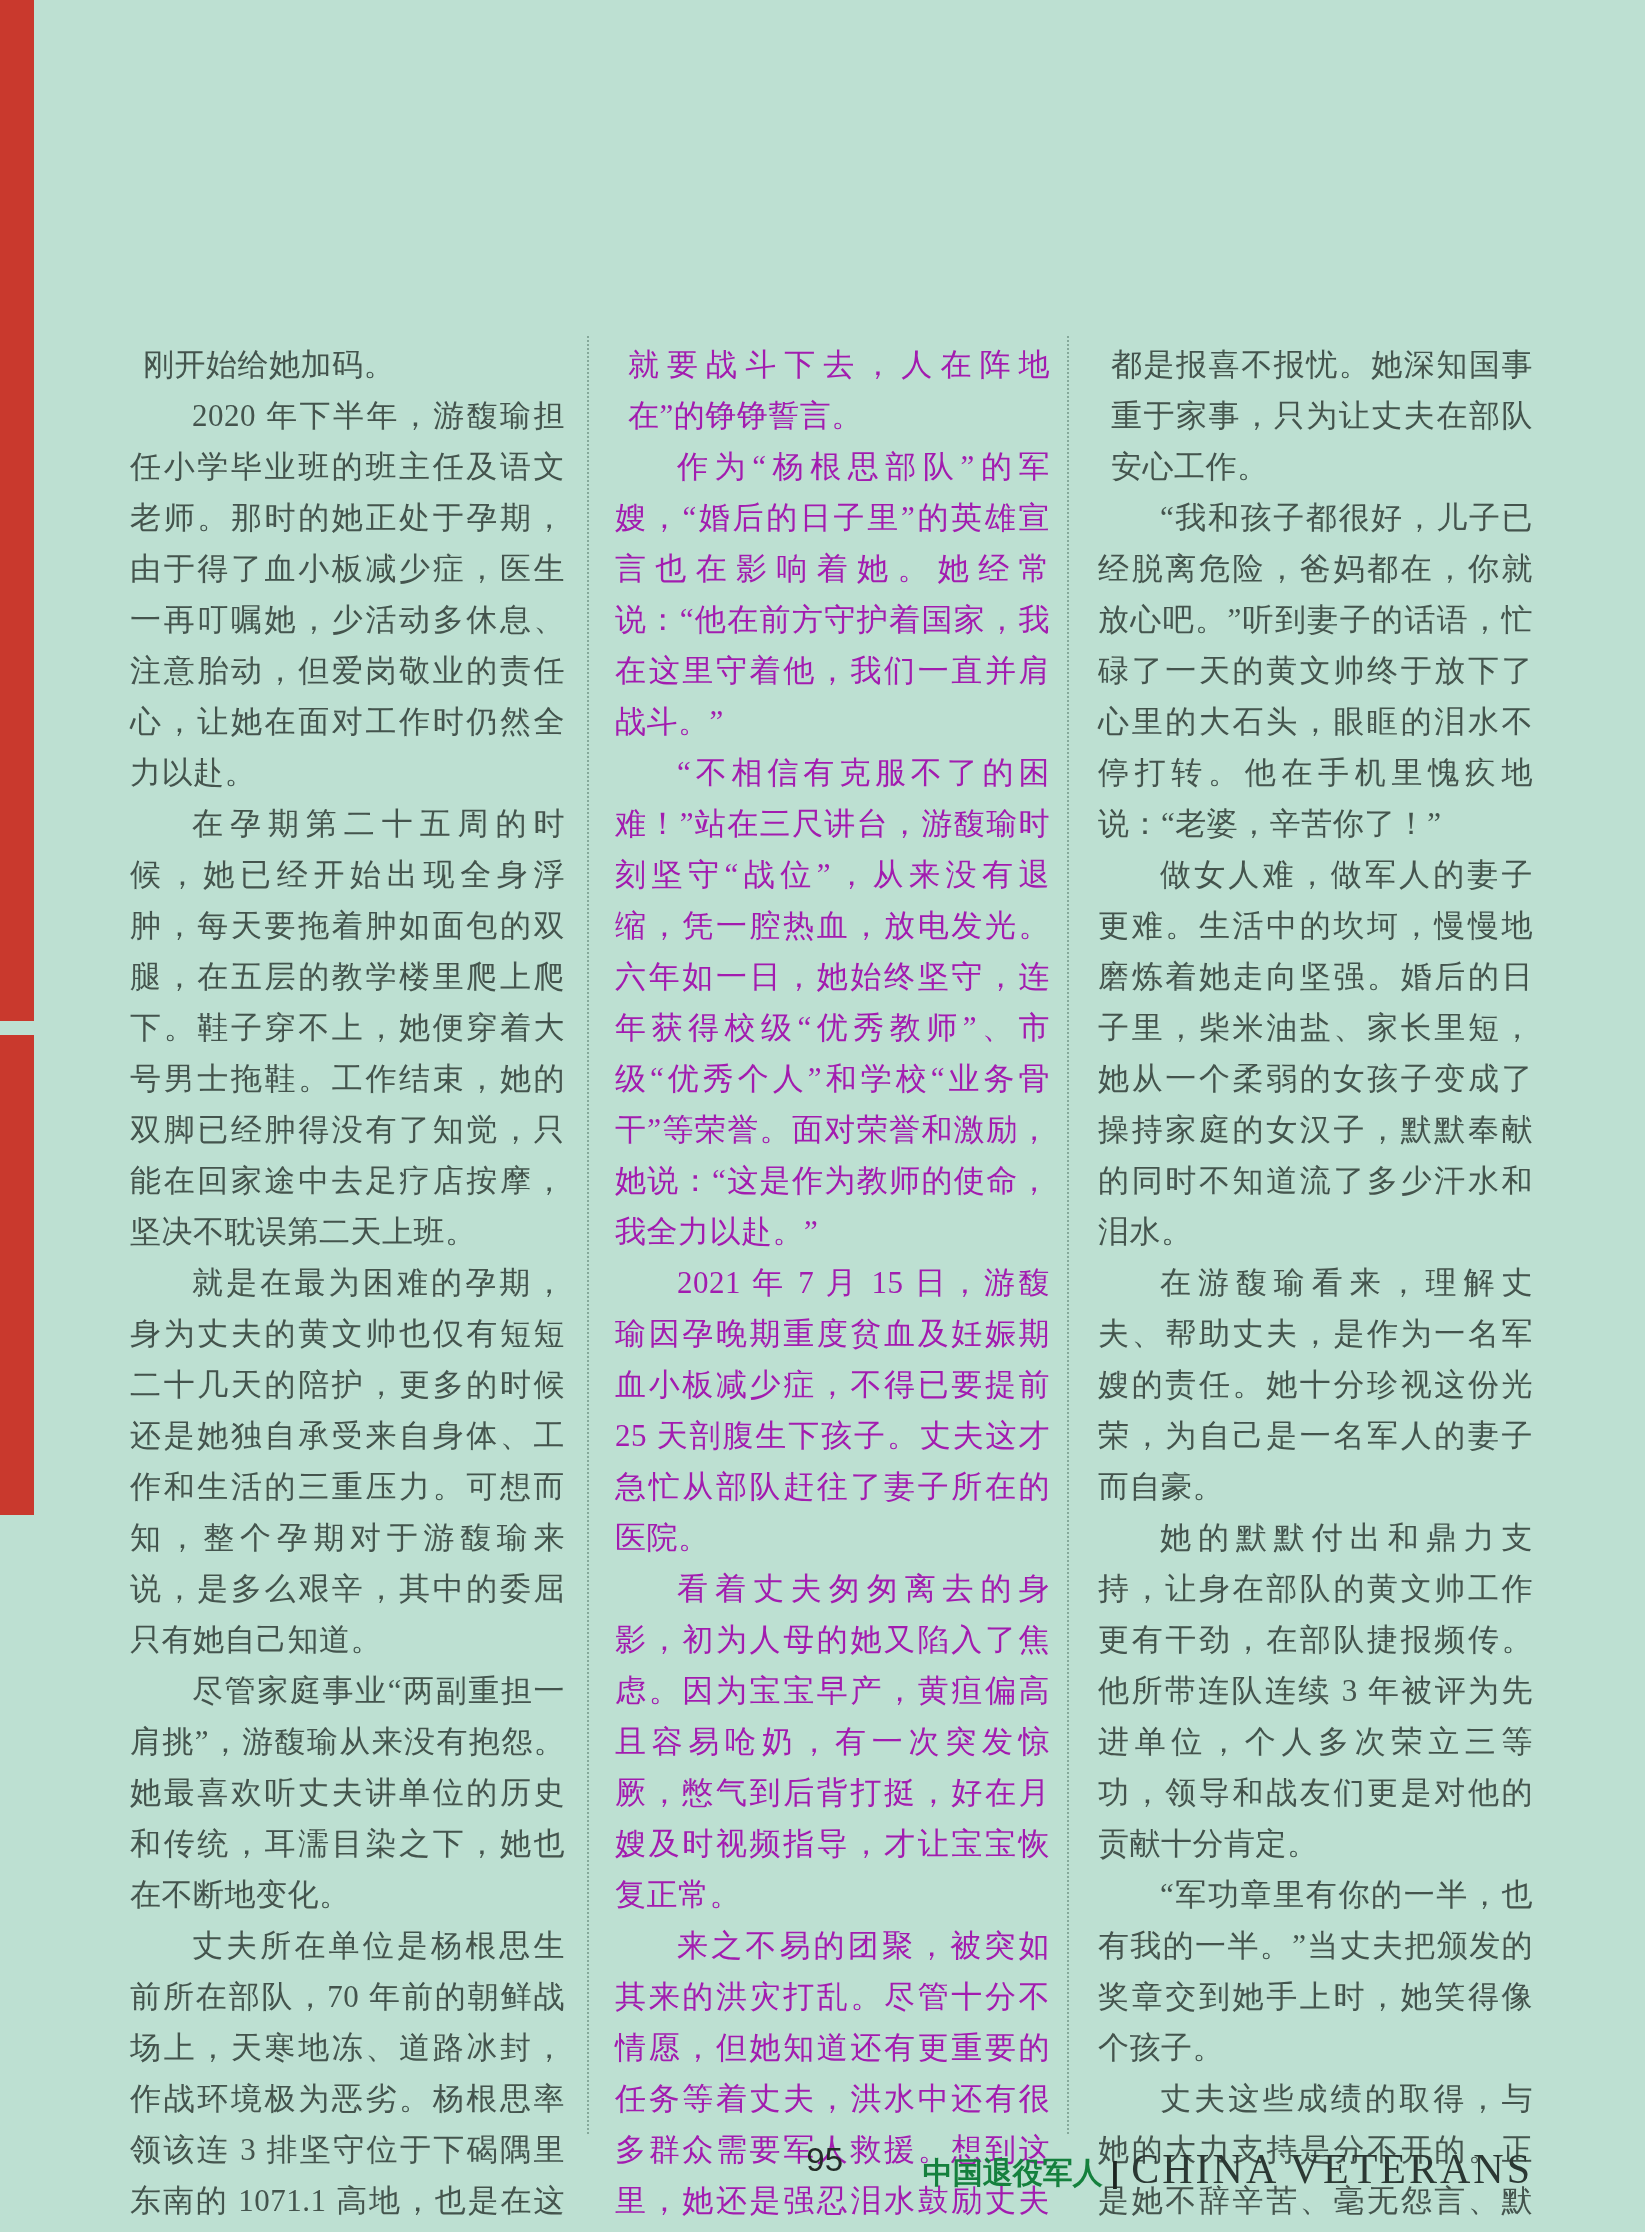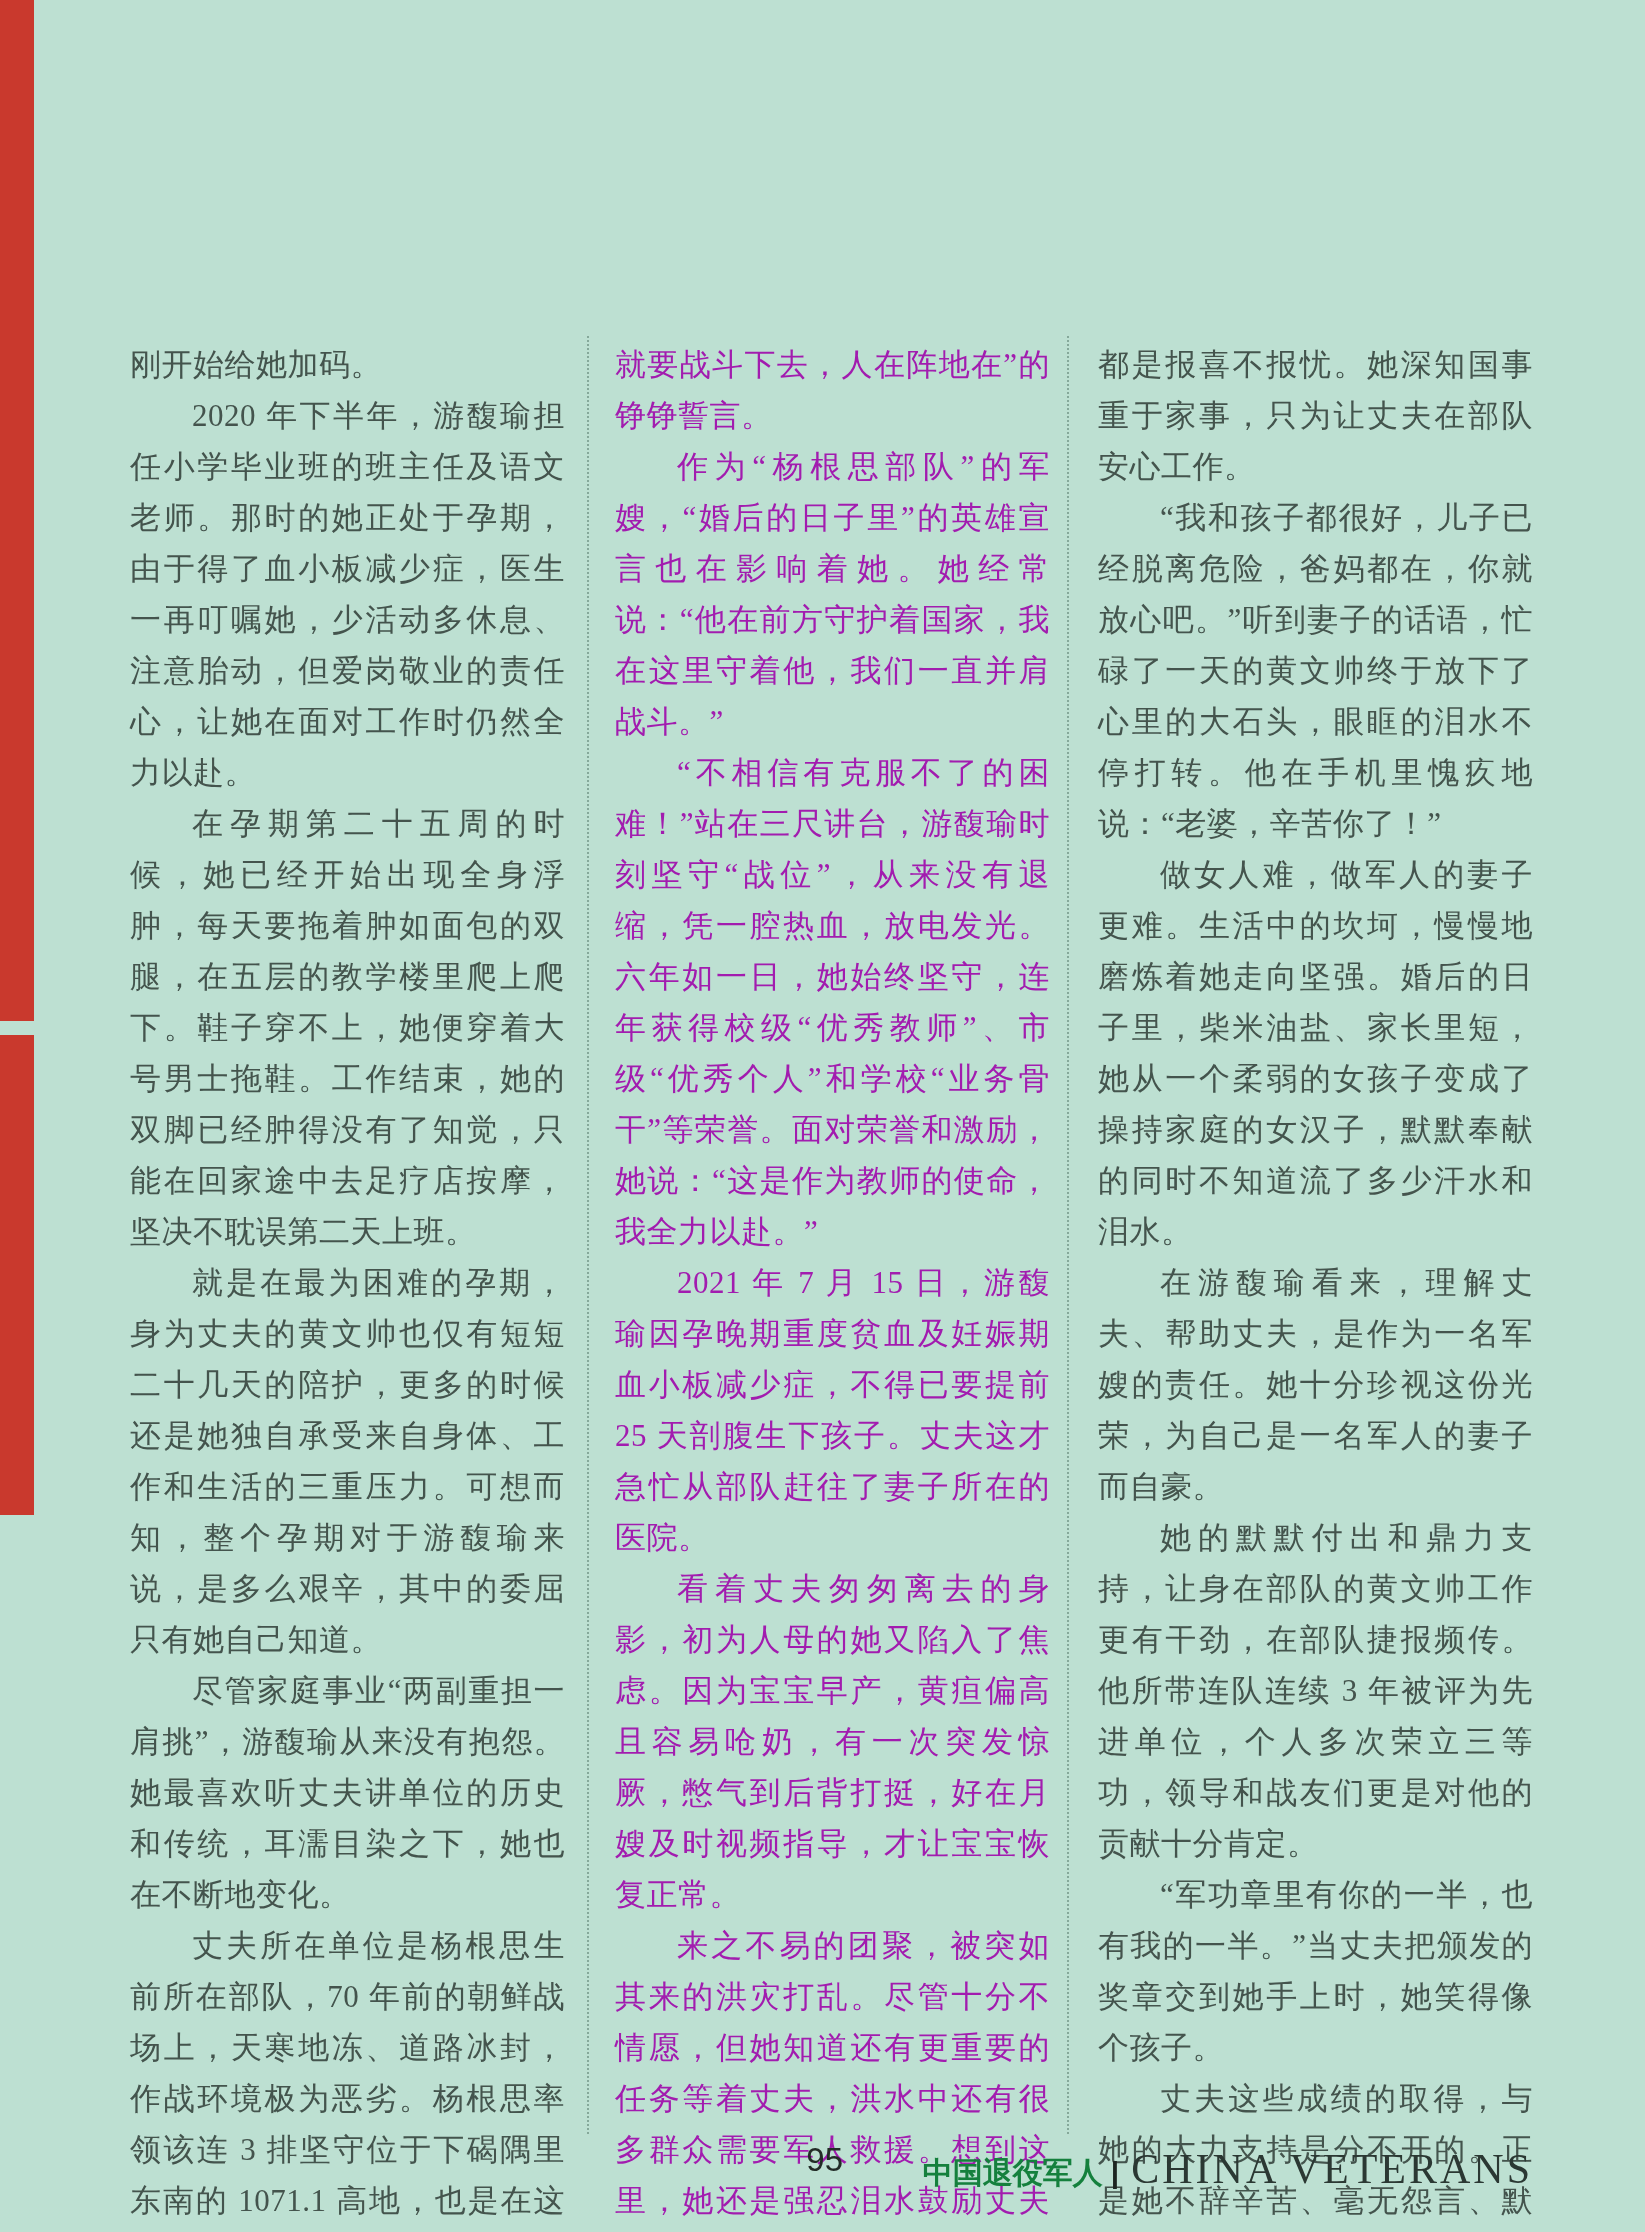--- a/index.html
+++ b/index.html
@@ -43,21 +43,21 @@
     font-size: 31px;
     line-height: 51px;
     text-align: justify;
     letter-spacing: 0.5px;
   }
   .col.c1 { left: 130px; }
   .col.c2 { left: 615px; }
   .col.c3 { left: 1098px; }
 
   .para { margin: 0; text-indent: 2em; }
-  .para.noindent { text-indent: 0; }
+  .para.noindent { text-indent: 0; margin-left: 13px; }
 
   
   .page-num {
     position: absolute;
     top: 2141px;
     left: 783px;
     width: 60px;
     text-align: right;
     font-family: Liberation Sans, sans-serif;
     font-size: 33px;

